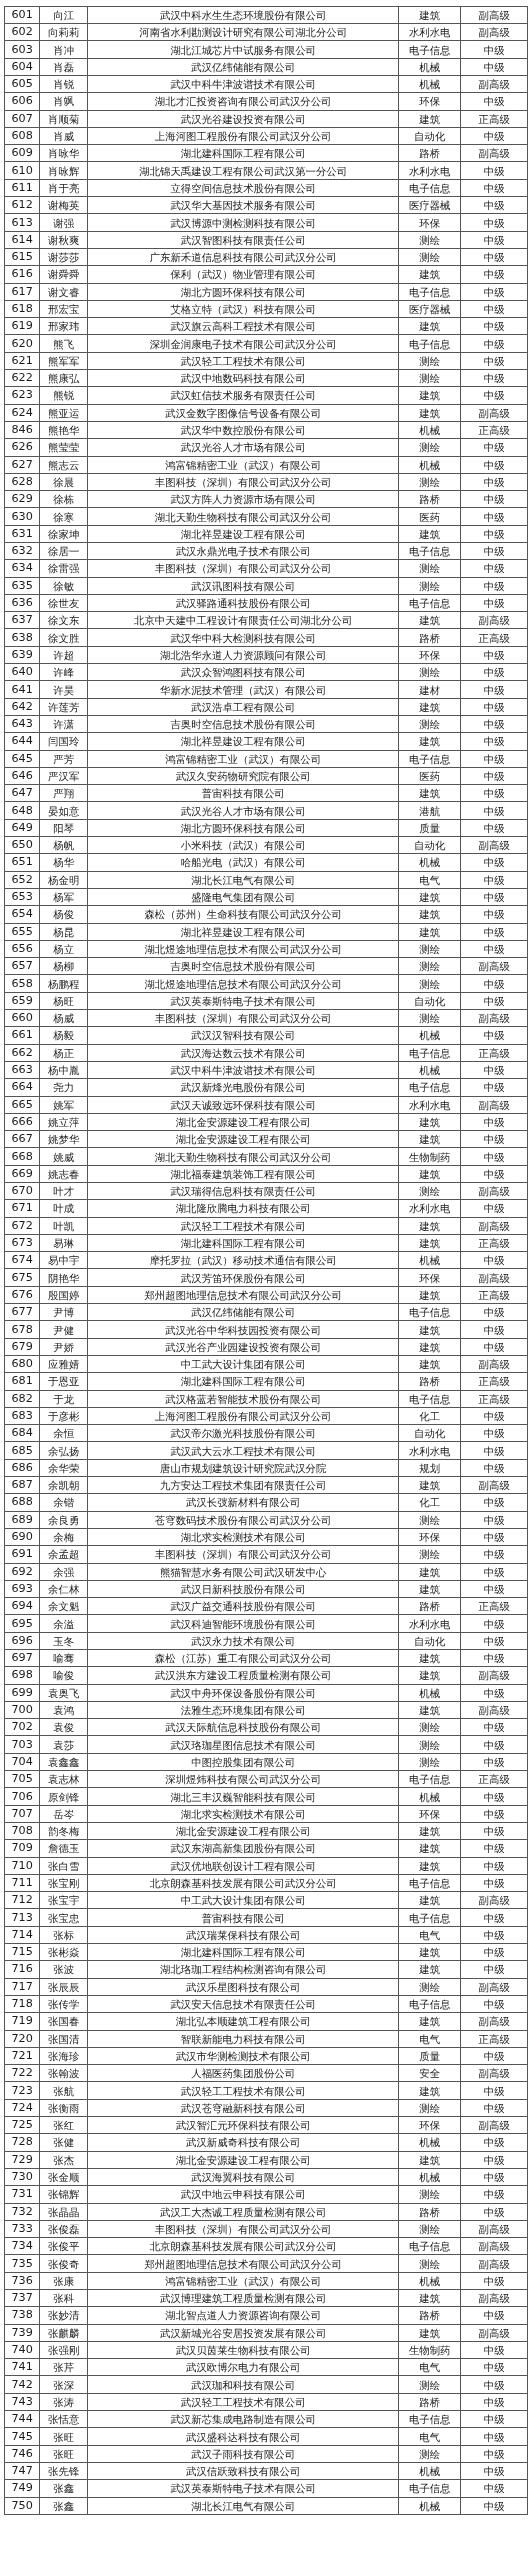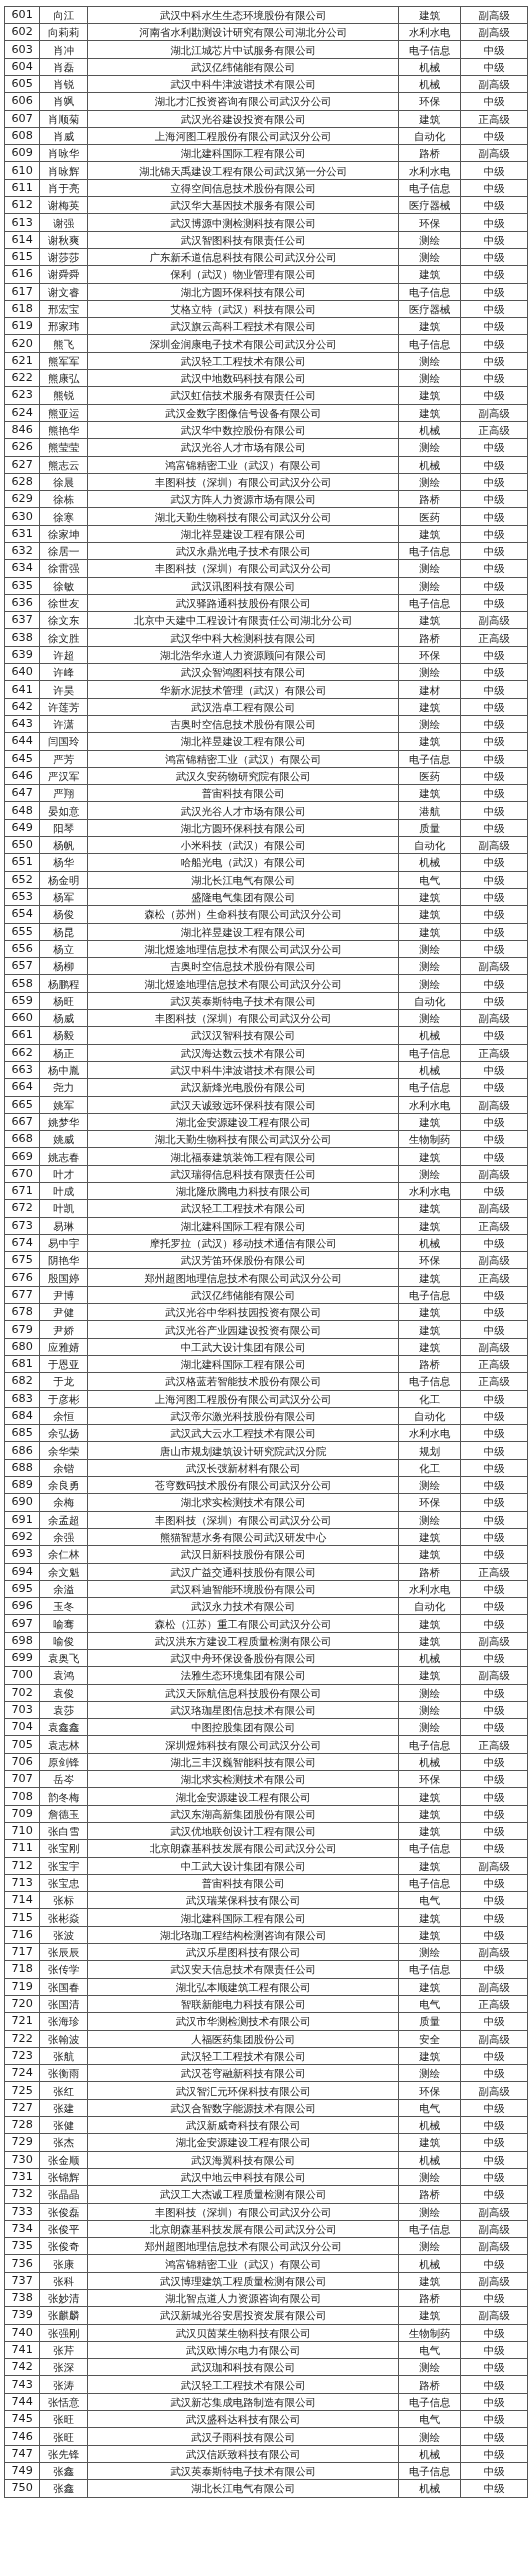--- a/index.html
+++ b/index.html
@@ -478,20 +478,27 @@
         <td>中级</td>
       </tr>
       <tr>
         <td class="num">665</td>
         <td>姚军</td>
         <td>武汉天诚致远环保科技有限公司</td>
         <td>水利水电</td>
         <td>副高级</td>
       </tr>
       <tr>
+        <td class="num">666</td>
+        <td>姚立萍</td>
+        <td>湖北金安源建设工程有限公司</td>
+        <td>建筑</td>
+        <td>中级</td>
+      </tr>
+      <tr>
         <td class="num">667</td>
         <td>姚梦华</td>
         <td>湖北金安源建设工程有限公司</td>
         <td>建筑</td>
         <td>中级</td>
       </tr>
       <tr>
         <td class="num">668</td>
         <td>姚威</td>
         <td>湖北天勤生物科技有限公司武汉分公司</td>
@@ -618,20 +625,27 @@
         <td>中级</td>
       </tr>
       <tr>
         <td class="num">686</td>
         <td>余华荣</td>
         <td>唐山市规划建筑设计研究院武汉分院</td>
         <td>规划</td>
         <td>中级</td>
       </tr>
       <tr>
+        <td class="num">687</td>
+        <td>余凯朝</td>
+        <td>九方安达工程技术集团有限责任公司</td>
+        <td>建筑</td>
+        <td>副高级</td>
+      </tr>
+      <tr>
         <td class="num">688</td>
         <td>余锴</td>
         <td>武汉长弢新材料有限公司</td>
         <td>化工</td>
         <td>中级</td>
       </tr>
       <tr>
         <td class="num">689</td>
         <td>余良勇</td>
         <td>苍穹数码技术股份有限公司武汉分公司</td>
@@ -877,27 +891,20 @@
         <td>中级</td>
       </tr>
       <tr>
         <td class="num">725</td>
         <td>张红</td>
         <td>武汉智汇元环保科技有限公司</td>
         <td>环保</td>
         <td>副高级</td>
       </tr>
       <tr>
-        <td class="num">727</td>
-        <td>张建</td>
-        <td>武汉合智数字能源技术有限公司</td>
-        <td>电气</td>
-        <td>中级</td>
-      </tr>
-      <tr>
         <td class="num">728</td>
         <td>张健</td>
         <td>武汉新威奇科技有限公司</td>
         <td>机械</td>
         <td>中级</td>
       </tr>
       <tr>
         <td class="num">729</td>
         <td>张杰</td>
         <td>湖北金安源建设工程有限公司</td>

